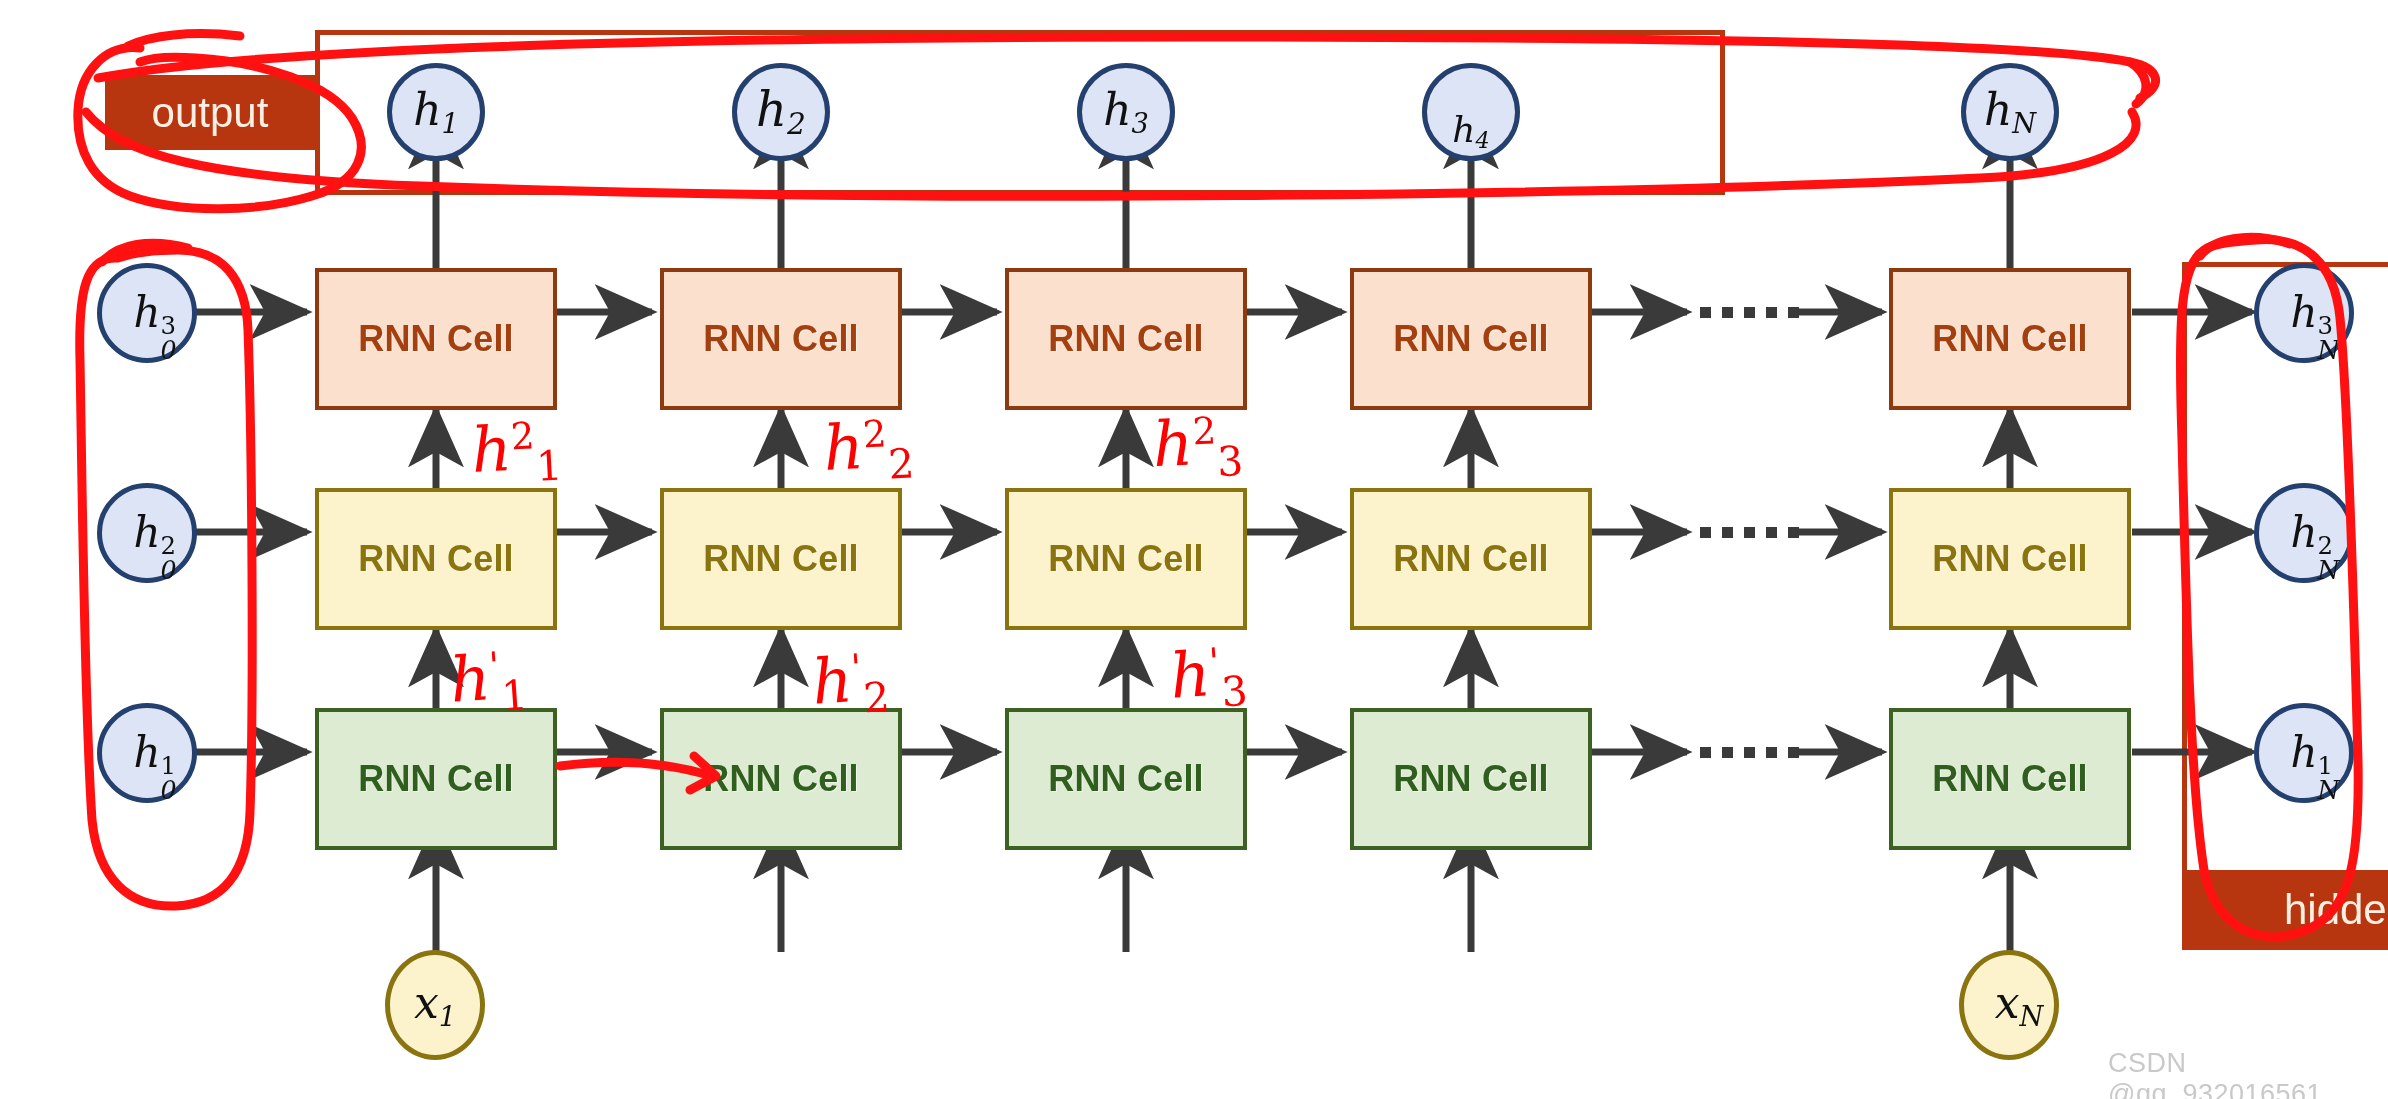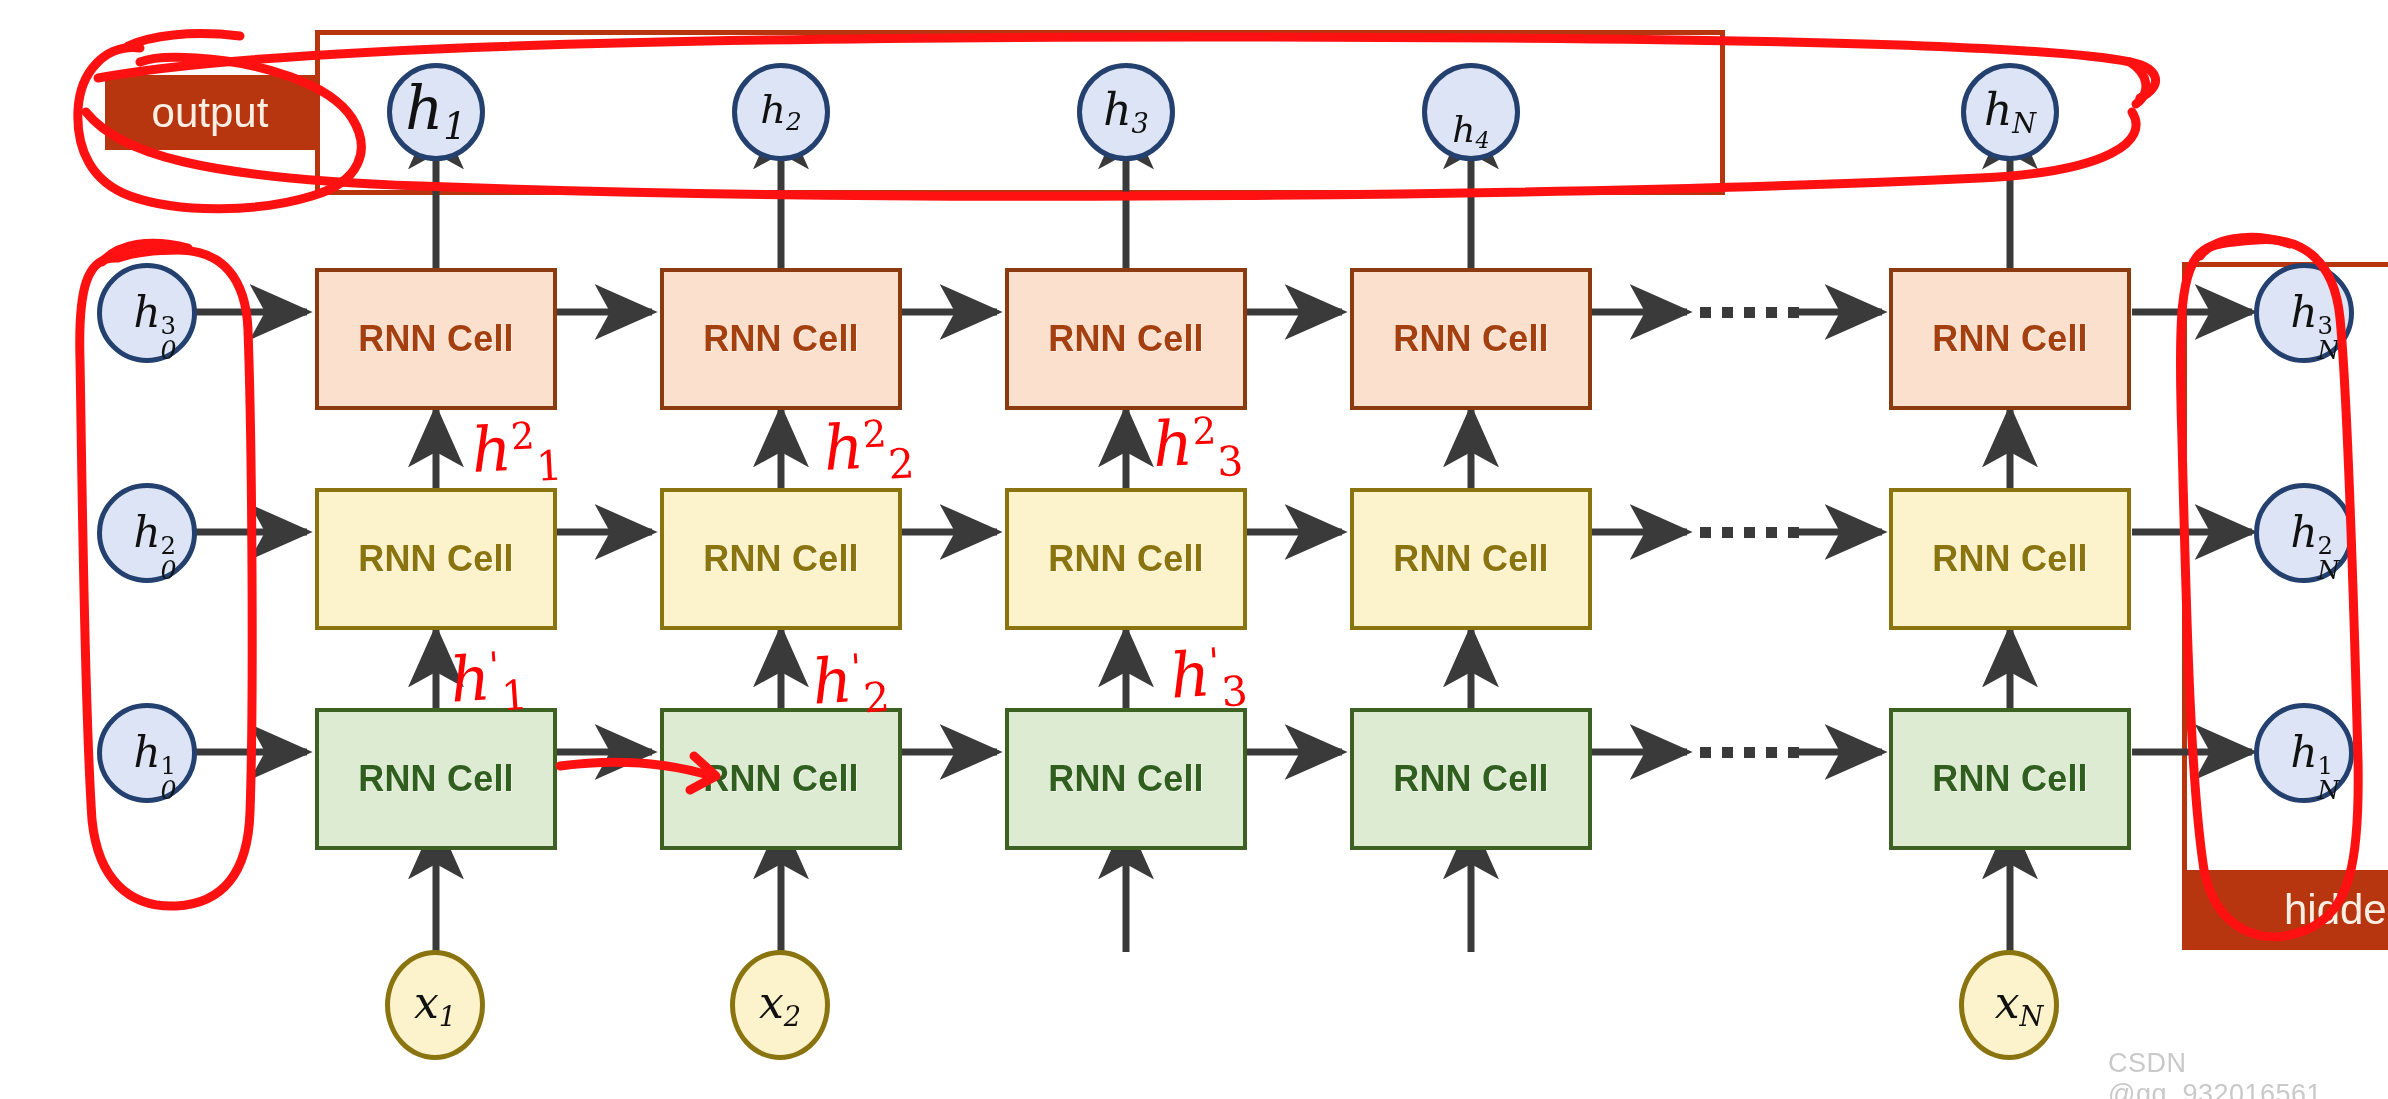--- a/index.html
+++ b/index.html
@@ -143,24 +143,24 @@
       <i></i>
       <i></i>
       <i></i>
       <i></i>
       <i></i>
     </div>
 
   <div id="nodes" class="layer">
 
     <div class="node h" style="left:387px;top:63px;width:98px;height:98px;">
-      <span class="lab" style="font-size:59px;">h<sub>1</sub></span>
+      <span class="lab" style="font-size:44px;">h<sub>1</sub></span>
     </div>
     <div class="node h" style="left:732px;top:63px;width:98px;height:98px;">
-      <span class="lab" style="font-size:40px;">h<sub>2</sub></span>
+      <span class="lab" style="font-size:48px;">h<sub>2</sub></span>
     </div>
     <div class="node h" style="left:1077px;top:63px;width:98px;height:98px;">
       <span class="lab" style="font-size:44px;">h<sub>3</sub></span>
     </div>
     <div class="node h" style="left:1422px;top:63px;width:98px;height:98px;">
       <span class="lab" style="font-size:36px;margin-top:40px;">h<sub>4</sub></span>
     </div>
     <div class="node h" style="left:1961px;top:63px;width:98px;height:98px;">
       <span class="lab" style="font-size:44px;">h<sub>N</sub></span>
     </div>
@@ -199,23 +199,20 @@
 
     <div class="cell bot" style="left:315px;top:708px;width:242px;height:142px;">RNN Cell</div>
     <div class="cell bot" style="left:660px;top:708px;width:242px;height:142px;">RNN Cell</div>
     <div class="cell bot" style="left:1005px;top:708px;width:242px;height:142px;">RNN Cell</div>
     <div class="cell bot" style="left:1350px;top:708px;width:242px;height:142px;">RNN Cell</div>
     <div class="cell bot" style="left:1889px;top:708px;width:242px;height:142px;">RNN Cell</div>
 
     <div class="node x" style="left:385px;top:950px;width:100px;height:110px;">
       <span class="lab" style="font-size:44px;">x<sub>1</sub></span>
     </div>
-    <div class="node x" style="left:730px;top:950px;width:100px;height:110px;">
-      <span class="lab" style="font-size:44px;">x<sub>2</sub></span>
-    </div>
     <div class="node x" style="left:1959px;top:950px;width:100px;height:110px;">
       <span class="lab" style="font-size:44px;margin-left:20px;">x<sub>N</sub></span>
     </div>
   </div>
 
   <svg class="layer" id="svg-ink" viewBox="0 0 2388 1099">
     <g stroke="#FF1111" stroke-width="9" fill="none" stroke-linecap="round" stroke-linejoin="round">
 
       <path d="M140,48 C105,44 80,72 78,110 C76,150 92,182 130,196
                C180,214 260,212 312,196 C360,182 372,150 352,118

